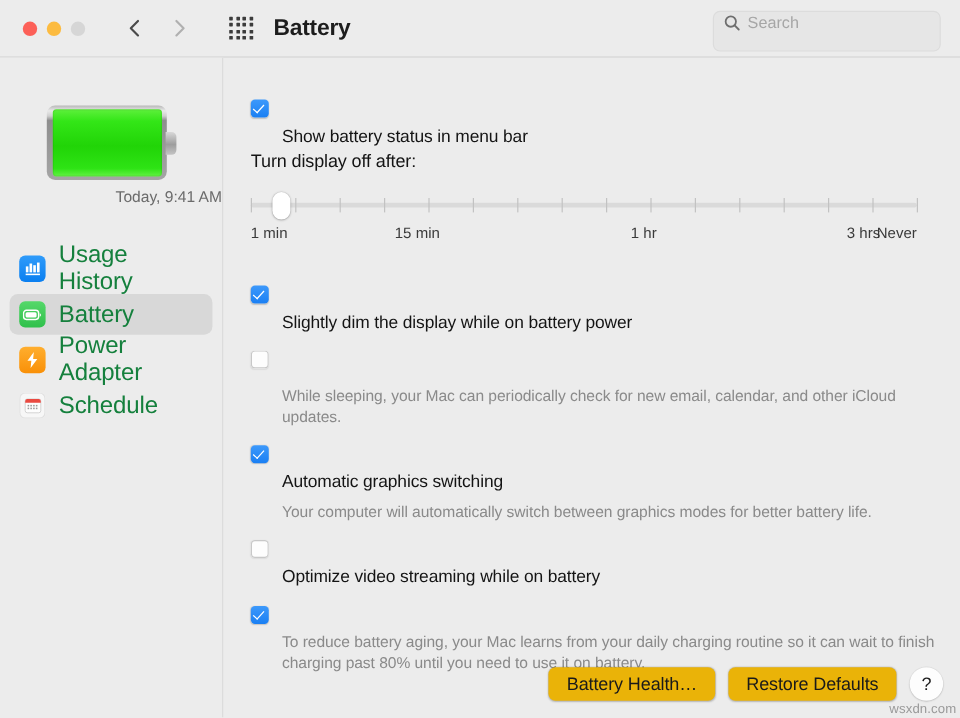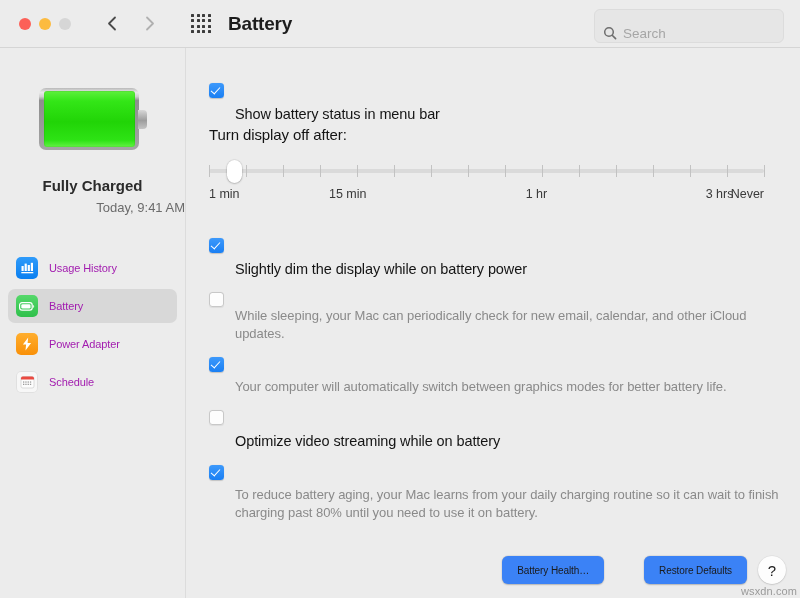--- a/index.html
+++ b/index.html
@@ -40,21 +40,21 @@
 
   .wintitle {
     margin-left: 16px; font-size: 19px; font-weight: 700; color: #1d1d1d;
     letter-spacing: -0.2px;
   }
 
   .searchwrap {
     position: absolute; right: 16px; top: 9px;
     width: 190px; height: 29px;
     background: #e6e6e6; border: 1px solid #dcdcdc; border-radius: 6px;
-    display: flex; align-items: flex-start; padding: 16px 8px;
+    display: flex; align-items: flex-end; padding: 16px 8px;
   }
   .searchwrap svg { flex: none; }
   .searchinput {
     border: 0; background: transparent; outline: none;
     font-family: "Liberation Sans", sans-serif; font-size: 13.5px;
     color: #3b3b3b; margin-left: 6px; width: 150px;
   }
   .searchinput::placeholder { color: #a6a6a6; }
 
   
@@ -90,21 +90,21 @@
     font-size: 13px; color: #6b6b6b;
   }
 
   .navlist { margin-top: 36px; padding: 0 8px; }
   .navrow {
     display: flex; align-items: center; gap: 11px;
     height: 34px; padding: 0 8px; border-radius: 7px; margin-bottom: 4px;
     cursor: default;
   }
   .navrow.selected { background: #d8d8d8; }
-  .navlabel { font-size: 11px; color: #a21caf; letter-spacing: -0.1px; }
+  .navlabel { font-size: 20px; color: #15803d; letter-spacing: -0.1px; }
 
   .nicon { width: 22px; height: 22px; border-radius: 5px; flex: none; position: relative;
            display: flex; align-items: center; justify-content: center; }
   .nicon.blue   { background: linear-gradient(180deg,#2f9bfa,#0a7ff0); }
   .nicon.green  { background: linear-gradient(180deg,#55d86a,#2fc04b); }
   .nicon.orange { background: linear-gradient(180deg,#ffae2e,#f99008); }
   .nicon.white  { background: #f7f7f7; box-shadow: inset 0 0 0 1px #e0e0e0; }
 
   
   .content { position: absolute; left: 186px; top: 48px; width: 614px; height: 550px; }
@@ -143,24 +143,24 @@
     position: absolute; top: -3px; width: 15px; height: 23px;
     background: #fff; border-radius: 8px;
     box-shadow: 0 0.5px 2px rgba(0,0,0,0.32), 0 0 0 0.5px rgba(0,0,0,0.06);
   }
   .slabels { position: relative; height: 16px; margin-top: 8px; }
   .slabel { position: absolute; font-size: 12.5px; color: #3a3a3a; white-space: nowrap; }
 
   
   .btnrow { position: absolute; right: 14px; bottom: 14px; display: flex; align-items: center; gap: 11px; }
   .btn {
-    background: #3b82f6; border: 0; border-radius: 6px;
+    background: #eab308; border: 0; border-radius: 6px;
     box-shadow: 0 0.5px 1.5px rgba(0,0,0,0.22), 0 0 0 0.5px rgba(0,0,0,0.04);
-    font-family: "Liberation Sans", sans-serif; font-size: 10px; color: #1a1a1a;
-    height: 28px; padding: 0 15px; cursor: default; letter-spacing: -0.1px; margin-left: 29px;
+    font-family: "Liberation Sans", sans-serif; font-size: 15px; color: #1a1a1a;
+    height: 28px; padding: 0 15px; cursor: default; letter-spacing: -0.1px;
   }
   .helpbtn {
     width: 28px; height: 28px; border-radius: 50%; background: #fdfdfd; border: 0;
     box-shadow: 0 0.5px 1.5px rgba(0,0,0,0.22), 0 0 0 0.5px rgba(0,0,0,0.04);
     font-family: "Liberation Sans", sans-serif; font-size: 15px; color: #1a1a1a; cursor: default;
   }
   .watermark {
     position: absolute; right: 3px; bottom: 1px;
     font-size: 11px; color: #9a9a9a; letter-spacing: 0.1px;
   }
@@ -218,21 +218,20 @@
 
   <div class="sidebar">
 
     <div class="batt-hero">
       <div class="batt-body">
         <div class="batt-fill"></div>
       </div>
       <div class="batt-cap"></div>
     </div>
 
-    <div class="batt-status">Fully Charged</div>
     <div class="batt-time">Today, 9:41 AM</div>
 
     <div class="navlist">
 
       <div class="navrow">
         <span class="nicon blue">
           <svg width="13" height="12" viewBox="0 0 13 12">
             <rect x="0.5" y="4" width="2.2" height="5" fill="#fff"></rect>
             <rect x="3.6" y="1.6" width="2.2" height="7.4" fill="#fff"></rect>
             <rect x="6.7" y="3" width="2.2" height="6" fill="#fff"></rect>
@@ -332,26 +331,27 @@
 
       <div class="row">
         <span class="cb on"></span>
         <span class="cblabel">Slightly dim the display while on battery power</span>
       </div>
 
       <div style="margin-top:11px;">
         <div class="row">
           <span class="cb off"></span>
         </div>
-        <div class="subnote" style="margin-top:0;">While sleeping, your Mac can periodically check for new email, calendar, and other iCloud updates.</div>
+        <div class="subnote" style="margin-top:14px;">While sleeping, your Mac can periodically check for new email, calendar, and other iCloud updates.</div>
       </div>
 
       <div style="margin-top:12px;">
         <div class="row">
           <span class="cb on"></span>
+          <span class="cblabel">Automatic graphics switching</span>
         </div>
         <div class="subnote" style="margin-top:6px;">Your computer will automatically switch between graphics modes for better battery life.</div>
       </div>
 
       <div class="row" style="margin-top:12px;">
         <span class="cb off"></span>
         <span class="cblabel">Optimize video streaming while on battery</span>
       </div>
 
       <div style="margin-top:12px;">

